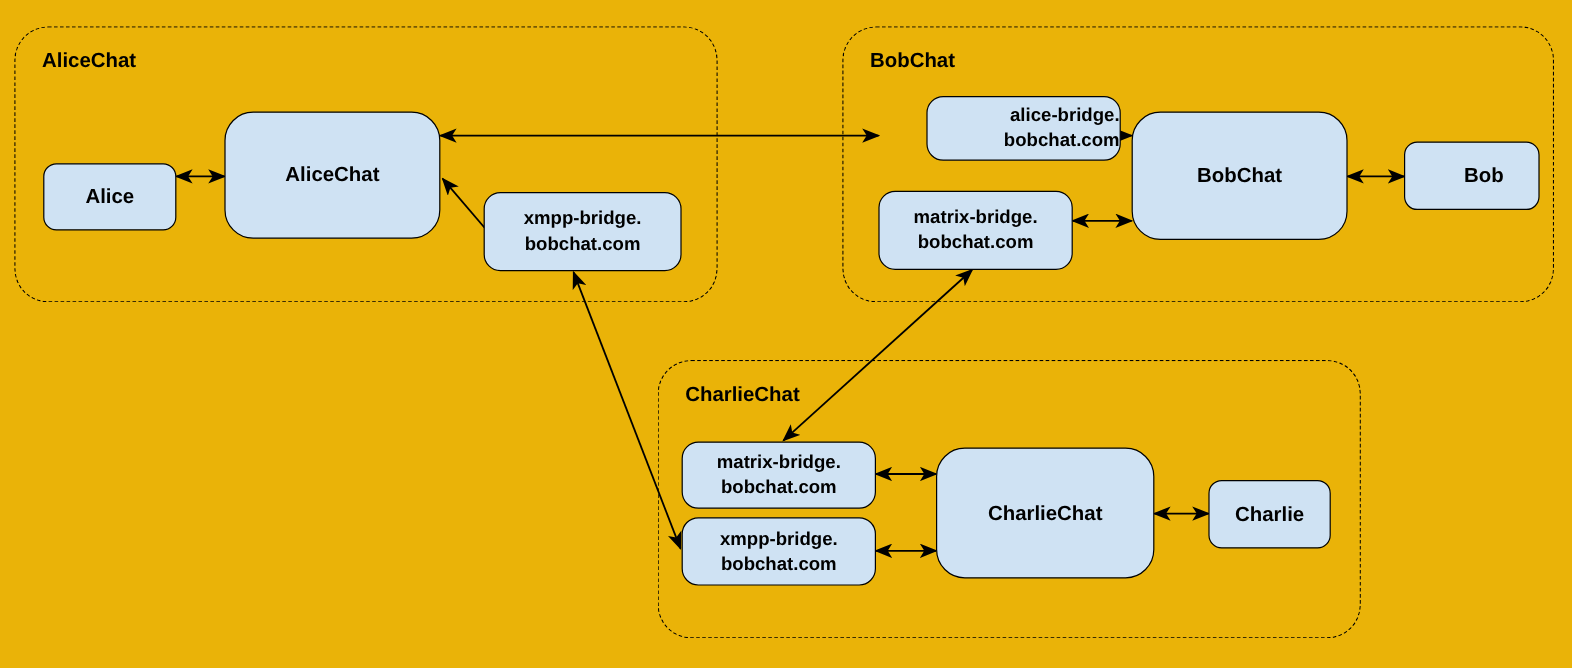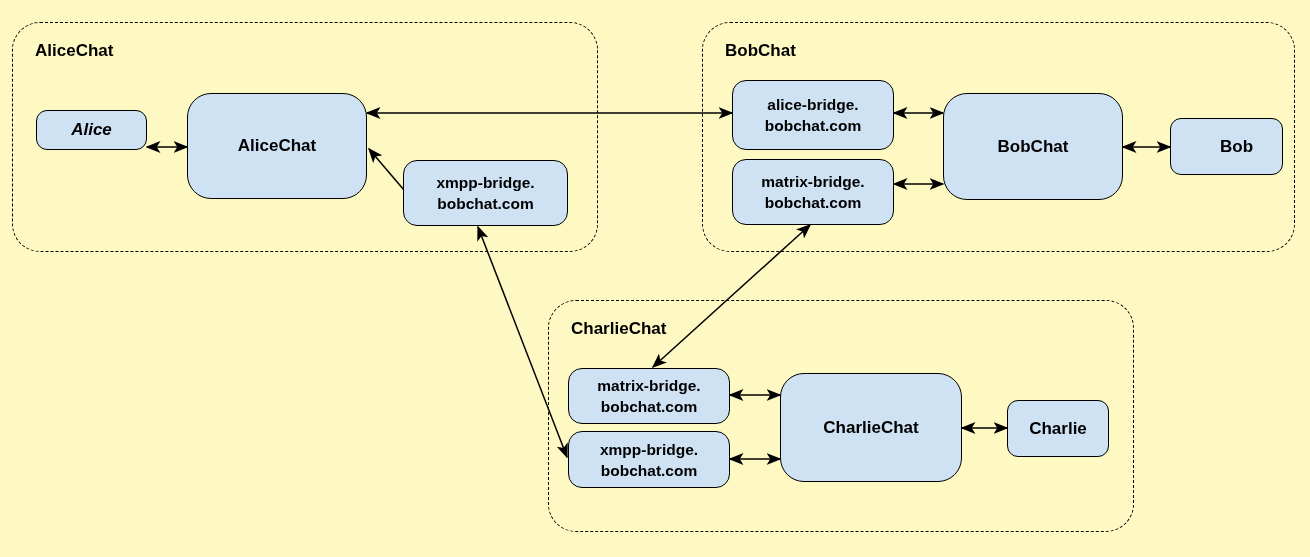--- a/index.html
+++ b/index.html
@@ -1,21 +1,21 @@
 <!DOCTYPE html>
 <html><head>
 <meta charset="utf-8">
 <style>
   html, body { margin: 0; padding: 0; background: #ffffff; }
   body { font-family: "Liberation Sans", sans-serif; }
   .canvas {
     position: relative;
     width: 1310px;
     height: 557px;
-    background: #fef9c3;
+    background: #eab308;
     overflow: hidden;
   }
   .net {
     position: absolute;
     border: 1.5px dashed #000000;
     border-radius: 28px;
     box-sizing: border-box;
     background: transparent;
   }
   .net-label {
@@ -82,34 +82,34 @@
     <line class="edge" x1="894" y1="113" x2="943" y2="113" marker-start="url(#arrow)" marker-end="url(#arrow)"></line>
     <line class="edge" x1="894" y1="184" x2="943" y2="184" marker-start="url(#arrow)" marker-end="url(#arrow)"></line>
     <line class="edge" x1="1123" y1="147" x2="1170" y2="147" marker-start="url(#arrow)" marker-end="url(#arrow)"></line>
     <line class="edge" x1="810" y1="225" x2="653" y2="367" marker-start="url(#arrow)" marker-end="url(#arrow)"></line>
     <line class="edge" x1="478" y1="227" x2="567" y2="457" marker-start="url(#arrow)" marker-end="url(#arrow)"></line>
     <line class="edge" x1="730" y1="395" x2="780" y2="395" marker-start="url(#arrow)" marker-end="url(#arrow)"></line>
     <line class="edge" x1="730" y1="459" x2="780" y2="459" marker-start="url(#arrow)" marker-end="url(#arrow)"></line>
     <line class="edge" x1="962" y1="428" x2="1007" y2="428" marker-start="url(#arrow)" marker-end="url(#arrow)"></line>
   </svg>
 
-  <div class="node small" style="left:36px; top:110px; width:111px; height:40px;font-style:italic;">
+  <div class="node small" style="left:36px; top:136px; width:111px; height:56px;">
     <span>Alice</span>
   </div>
 
   <div class="node server" style="left:187px; top:93px; width:180px; height:106px;">
     <span>AliceChat</span>
   </div>
 
   <div class="node bridge" style="left:403px; top:160px; width:165px; height:66px;">
     <span>xmpp-bridge.</span>
     <span>bobchat.com</span>
   </div>
 
-  <div class="node bridge" style="left:732px; top:80px; width:162px; height:70px;">
+  <div class="node bridge" style="left:772px; top:80px; width:162px; height:54px;align-items:flex-end;">
     <span>alice-bridge.</span>
     <span>bobchat.com</span>
   </div>
 
   <div class="node bridge" style="left:732px; top:159px; width:162px; height:66px;">
     <span>matrix-bridge.</span>
     <span>bobchat.com</span>
   </div>
 
   <div class="node server" style="left:943px; top:93px; width:180px; height:107px;">

